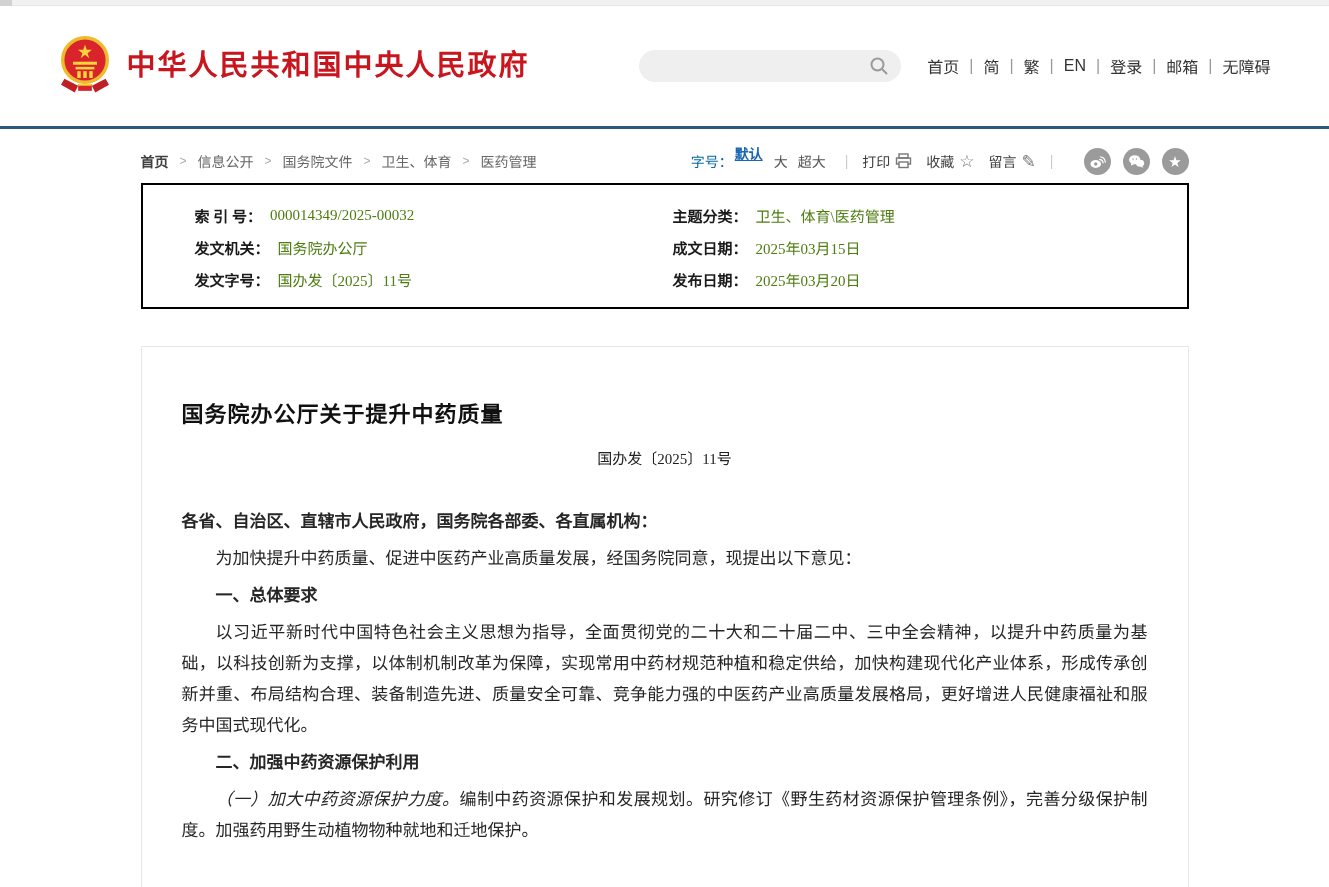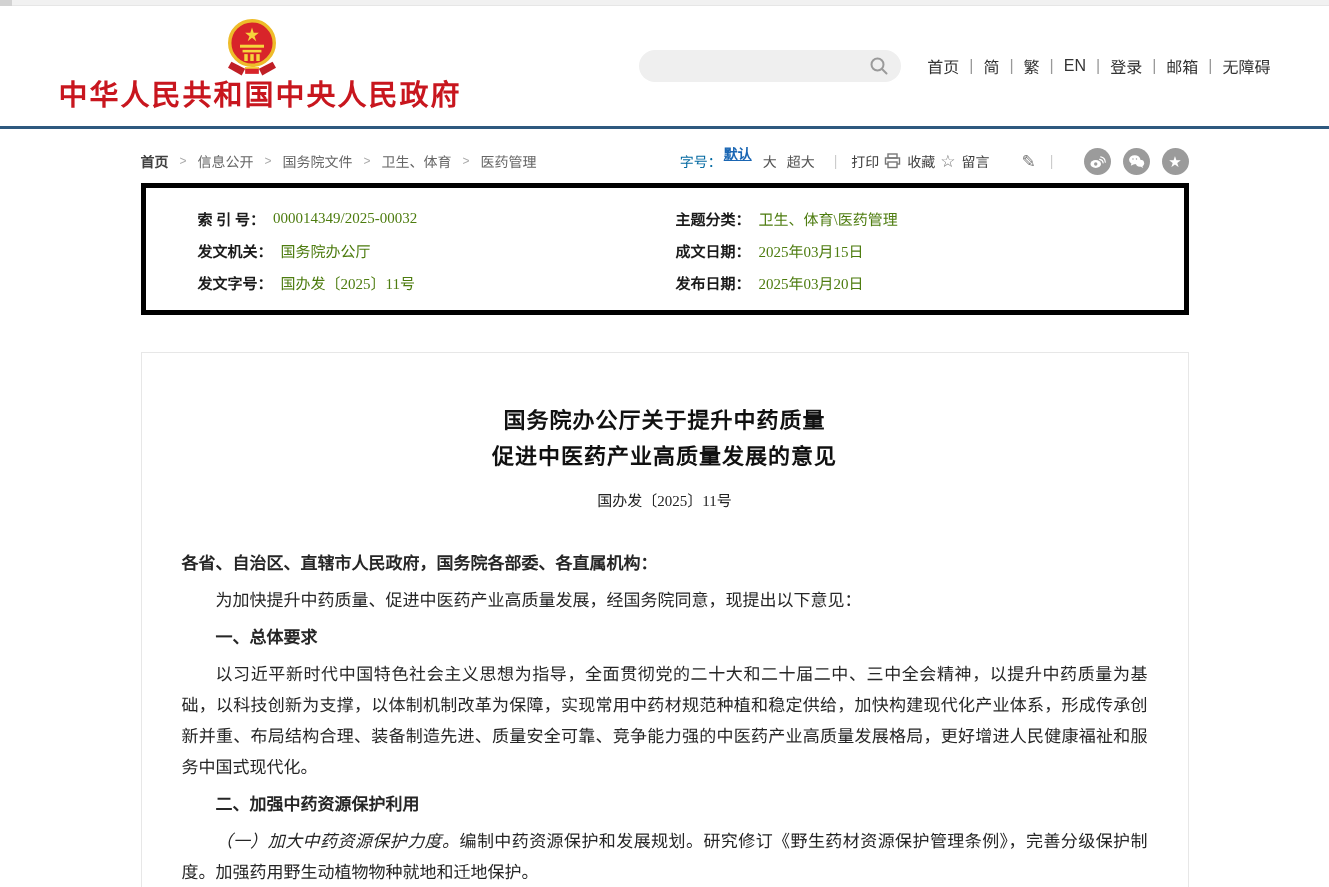--- a/index.html
+++ b/index.html
@@ -12,21 +12,21 @@
   
   .top-strip { height:6px; background:#f1f1f1; border-bottom:1px solid #e6e6e6; position:relative; }
   .top-strip .nub { position:absolute; left:0; top:0; width:12px; height:6px; background:#d2d2d2; }
 
   
   .site-header { background:#fff; }
   .header-inner {
     width:1212px; margin:0 auto; height:120px;
     display:flex; align-items:center; justify-content:space-between;
   }
-  .logo-group { display:flex; align-items:center;flex-direction:column; }
+  .logo-group { display:flex; align-items:center; }
   .emblem { width:52px; height:60px; margin-right:16px; flex:0 0 auto; }
   .site-title {
     font-size:29px; font-weight:bold; color:#c8161e;
     letter-spacing:2px; line-height:1.15;
     font-family:"Liberation Sans","DejaVu Sans",sans-serif;
   }
   .site-url { font-size:15px; color:#9a9a9a; margin-top:3px; letter-spacing:1px; }
   .site-url b { color:#c8161e; font-weight:bold; }
 
   .header-right { display:flex; align-items:center; }
@@ -51,51 +51,51 @@
   .breadcrumb { display:flex; align-items:center; font-size:14px; color:#666; }
   .breadcrumb a { color:#666; text-decoration:none; cursor:pointer; }
   .breadcrumb a.first { color:#404040; font-weight:bold; }
   .breadcrumb .bc-sep { color:#aaa; margin:0 11px; font-size:12px; }
 
   .toolbar { display:flex; align-items:center; font-size:14px; color:#404040; }
   .toolbar .fs-label { color:#0369a1; }
   .toolbar .fs-default { color:#1a66b3; font-weight:bold; text-decoration:underline; margin:0 6px 16px 2px; cursor:pointer; }
   .toolbar .fs-opt { color:#555; margin:0 5px; cursor:pointer; }
   .toolbar .tb-sep { color:#ccc; margin:0 14px; }
-  .toolbar .tb-btn { display:flex; align-items:center; color:#404040; cursor:pointer; margin-right:6px; white-space:nowrap; }
-  .toolbar .tb-btn:last-of-type { margin-right:0;gap:27px; }
+  .toolbar .tb-btn { display:flex; align-items:center; color:#404040; cursor:pointer; margin-right:14px; white-space:nowrap; }
+  .toolbar .tb-btn:last-of-type { margin-right:0; }
   .toolbar .tb-btn .glyph { margin-left:5px; color:#777; font-size:17px; line-height:1; }
   .share-group { display:flex; align-items:center; margin-left:4px; }
   .share-circle {
     width:27px; height:27px; border-radius:50%; background:#9b9b9b;
     display:flex; align-items:center; justify-content:center; margin-left:12px; cursor:pointer;
   }
   .share-circle .star-glyph { color:#fff; font-size:15px; line-height:1; }
 
   
   .meta-box {
-    width:1048px; margin:4px auto 0; border:5px solid #000000;
+    width:1048px; margin:4px auto 0; border:2px solid #000000;
     padding:14px 0 12px 52px;
     font-family:"Liberation Serif","DejaVu Serif",serif;
     font-size:15px; color:#333;
   }
   .meta-row { display:flex; min-height:32px; align-items:center; }
   .meta-cell { display:flex; align-items:center; }
   .meta-cell.left { width:478px; flex:0 0 auto; }
   .meta-cell.right { flex:1; }
   .meta-label { font-weight:bold; color:#1a1a1a; white-space:pre; margin-right:8px; }
   .meta-value { color:#4d7c0f; }
 
   
   .doc-box {
     width:1048px; margin:37px auto 0; border:1px solid #e7e7e7;
     padding:50px 40px 40px;
     font-family:"Liberation Serif","DejaVu Serif",serif;
   }
-  .doc-title { text-align:center; font-size:22px; font-weight:bold; color:#111; line-height:36px; letter-spacing:1px; }
+  .doc-title { font-size:22px; font-weight:bold; color:#111; line-height:36px; letter-spacing:1px; }
   .doc-number { text-align:center; font-size:15px; color:#222; margin-top:14px; }
   .doc-body { margin-top:38px; font-size:17px; line-height:31px; color:#262626; text-align:justify; }
   .doc-body p { margin:6px 0; text-indent:2em; }
   .doc-body p.salutation { text-indent:0;font-weight:bold; }
   .doc-body p.heading { font-weight:bold; }
   .doc-body .lead { font-style:italic; }
 </style>
 </head>
 <body>
 
@@ -245,21 +245,20 @@
     <div class="meta-cell right">
       <span class="meta-label">发布日期：</span>
       <span class="meta-value">2025年03月20日</span>
     </div>
   </div>
 </section>
 
 <article class="doc-box">
   <h1 class="doc-title">
     <div>国务院办公厅关于提升中药质量</div>
-    <div>促进中医药产业高质量发展的意见</div>
   </h1>
   <div class="doc-number">国办发〔2025〕11号</div>
   <div class="doc-body">
     <p class="salutation">各省、自治区、直辖市人民政府，国务院各部委、各直属机构：</p>
     <p>为加快提升中药质量、促进中医药产业高质量发展，经国务院同意，现提出以下意见：</p>
     <p class="heading">一、总体要求</p>
     <p>以习近平新时代中国特色社会主义思想为指导，全面贯彻党的二十大和二十届二中、三中全会精神，以提升中药质量为基础，以科技创新为支撑，以体制机制改革为保障，实现常用中药材规范种植和稳定供给，加快构建现代化产业体系，形成传承创新并重、布局结构合理、装备制造先进、质量安全可靠、竞争能力强的中医药产业高质量发展格局，更好增进人民健康福祉和服务中国式现代化。</p>
     <p class="heading">二、加强中药资源保护利用</p>
     <p><span class="lead">（一）加大中药资源保护力度。</span><span>编制中药资源保护和发展规划。研究修订《野生药材资源保护管理条例》，完善分级保护制度。加强药用野生动植物物种就地和迁地保护。</span></p>
 

